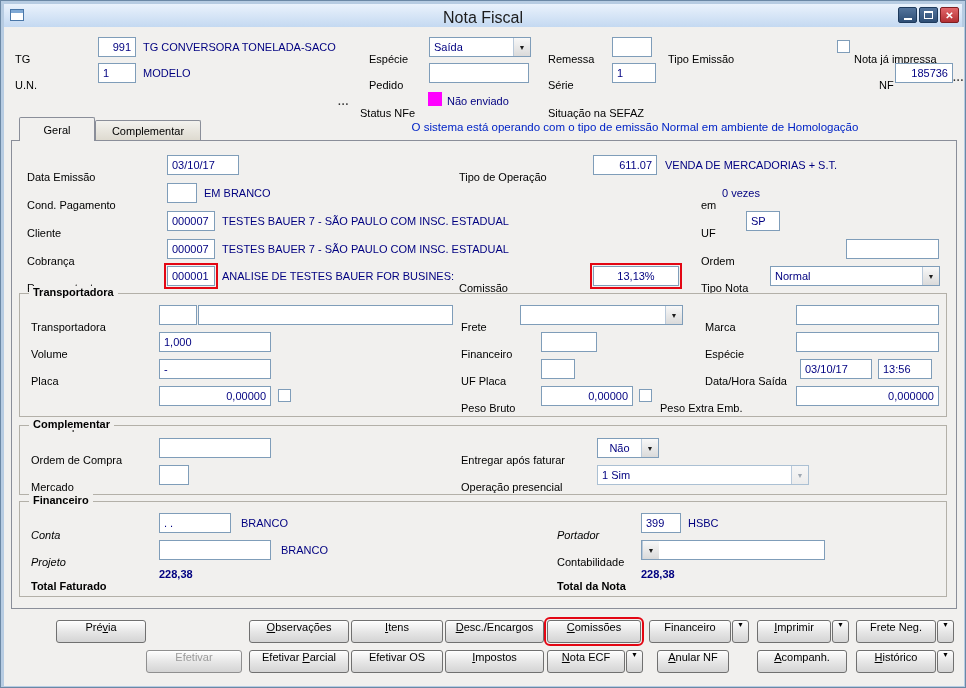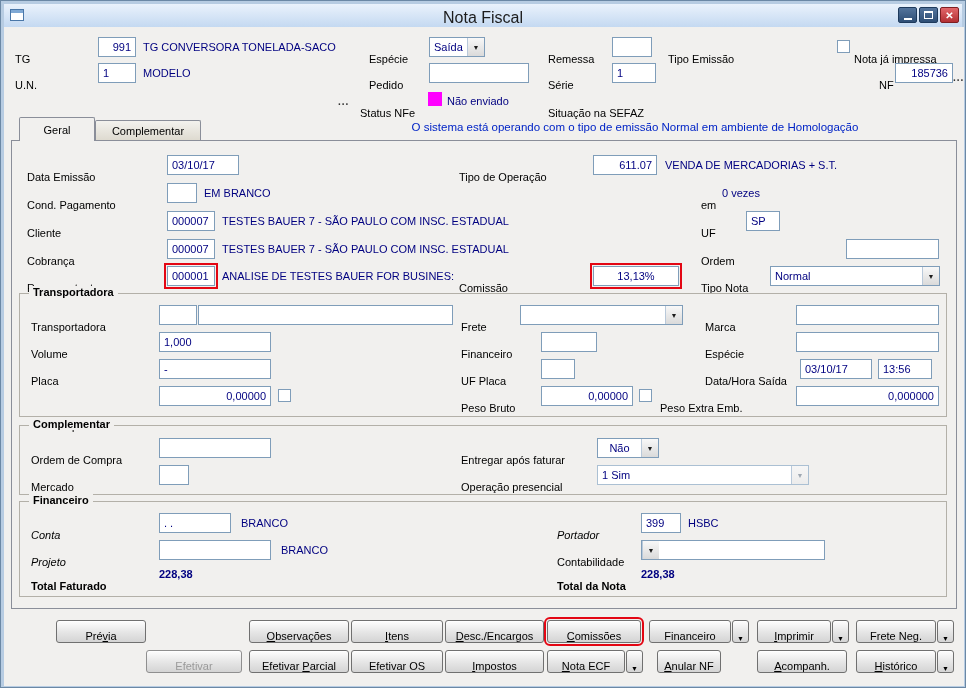--- a/index.html
+++ b/index.html
@@ -28,21 +28,21 @@
   .chk { position: absolute; width: 13px; height: 13px; background: #fff; border: 1px solid #7F9DB9; }
   .mini { position: absolute; color: #333; font-weight: bold; letter-spacing: 1px; font-size: 10px; cursor: pointer; }
   .magenta { position: absolute; width: 14px; height: 14px; background: #FF00FF; }
   .banner { position: absolute; font-weight: normal; color: #0023C6; font-size: 11.5px; text-align: center; white-space: nowrap; }
   .tab { position: absolute; border: 1px solid #8A8E99; border-bottom: none; border-radius: 2px 2px 0 0; display: flex; align-items: center; justify-content: center; cursor: pointer; }
   .tab.active { top: 116px; height: 24px; background: #F1F0EE; }
   .tab.inactive { top: 119px; height: 21px; background: linear-gradient(#F3F2EE, #DDD9CE); }
   .panel { position: absolute; left: 10px; top: 139px; width: 946px; height: 469px; background: #F1F0EE; border: 1px solid #8A8E99; }
   .group { position: absolute; border: 1px solid #B3B0A8; }
   .glegend { position: absolute; top: -8px; left: 9px; background: #F1F0EE; padding: 0 4px; font-weight: bold; color: #000; }
-  .btn { position: absolute; height: 23px; background: linear-gradient(#FEFEFE, #E7E7E7 50%, #D4D4D4); border: 1px solid #707070; border-radius: 3px; display: flex; align-items: flex-end; justify-content: center; color: #000; box-shadow: inset 0 1px 0 #fff; cursor: pointer; }
+  .btn { position: absolute; height: 23px; background: linear-gradient(#FEFEFE, #E7E7E7 50%, #D4D4D4); border: 1px solid #707070; border-radius: 3px; display: flex; align-items: flex-start; justify-content: center; color: #000; box-shadow: inset 0 1px 0 #fff; cursor: pointer; }
   .btn.dis { color: #9a9a9a; border-color: #8f8f8f; }
   .dropbtn { font-size: 7px; }
   .ring { outline: 2px solid #E30613; outline-offset: 1px; }
   u { text-decoration: underline; }
 </style>
 </head>
 <body>
 
 <div class="canvas">
 
@@ -59,21 +59,21 @@
   <div class="winbtn close" style="left:939px">
       <span>✕</span>
     </div>
 
   <div class="client"></div>
 
   <span class="lbl" style="left:14px;top:40px">TG</span>
   <div class="fld r" style="left:97px;top:36px;width:38px">991</div>
   <span class="val" style="left:142px;top:40px">TG CONVERSORA TONELADA-SACO</span>
   <span class="lbl" style="left:368px;top:40px">Espécie</span>
-  <div class="combo" style="left:428px;top:36px;width:56px">
+  <div class="combo" style="left:428px;top:36px;width:102px">
     <span class="ctxt">Saída</span>
     <span class="carr">▼</span>
   </div>
   <span class="lbl" style="left:547px;top:40px">Remessa</span>
   <div class="fld" style="left:611px;top:36px;width:40px"></div>
   <span class="lbl" style="left:667px;top:40px">Tipo Emissão</span>
   <span class="chk" style="left:836px;top:39px"></span>
   <span class="lbl" style="left:853px;top:40px">Nota já impressa</span>
 
   <span class="lbl" style="left:14px;top:66px">U.N.</span>
@@ -261,21 +261,21 @@
     </div>
   <div class="btn" style="left:444px;top:649px;width:99px">
       <span><u>I</u>mpostos</span>
     </div>
   <div class="btn" style="left:546px;top:649px;width:78px">
       <span><u>N</u>ota ECF</span>
     </div>
   <div class="btn dropbtn" style="left:625px;top:649px;width:17px">
       <span>▼</span>
     </div>
-  <div class="btn" style="left:656px;top:649px;width:64px">
+  <div class="btn" style="left:656px;top:649px;width:72px">
       <span><u>A</u>nular NF</span>
     </div>
   <div class="btn" style="left:756px;top:649px;width:90px">
       <span><u>A</u>companh.</span>
     </div>
   <div class="btn" style="left:855px;top:649px;width:80px">
       <span><u>H</u>istórico</span>
     </div>
   <div class="btn dropbtn" style="left:936px;top:649px;width:17px">
       <span>▼</span>

